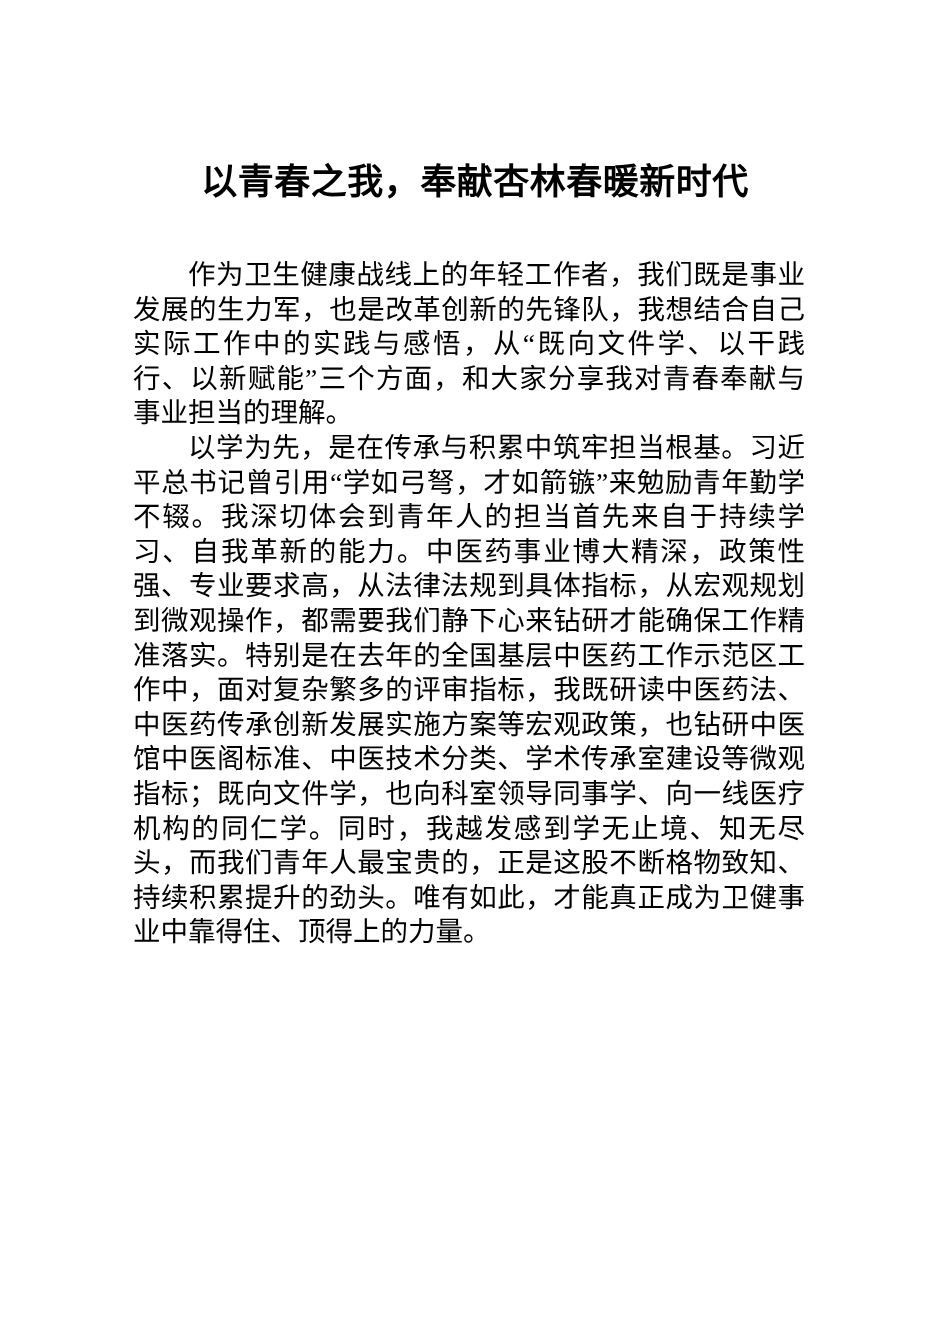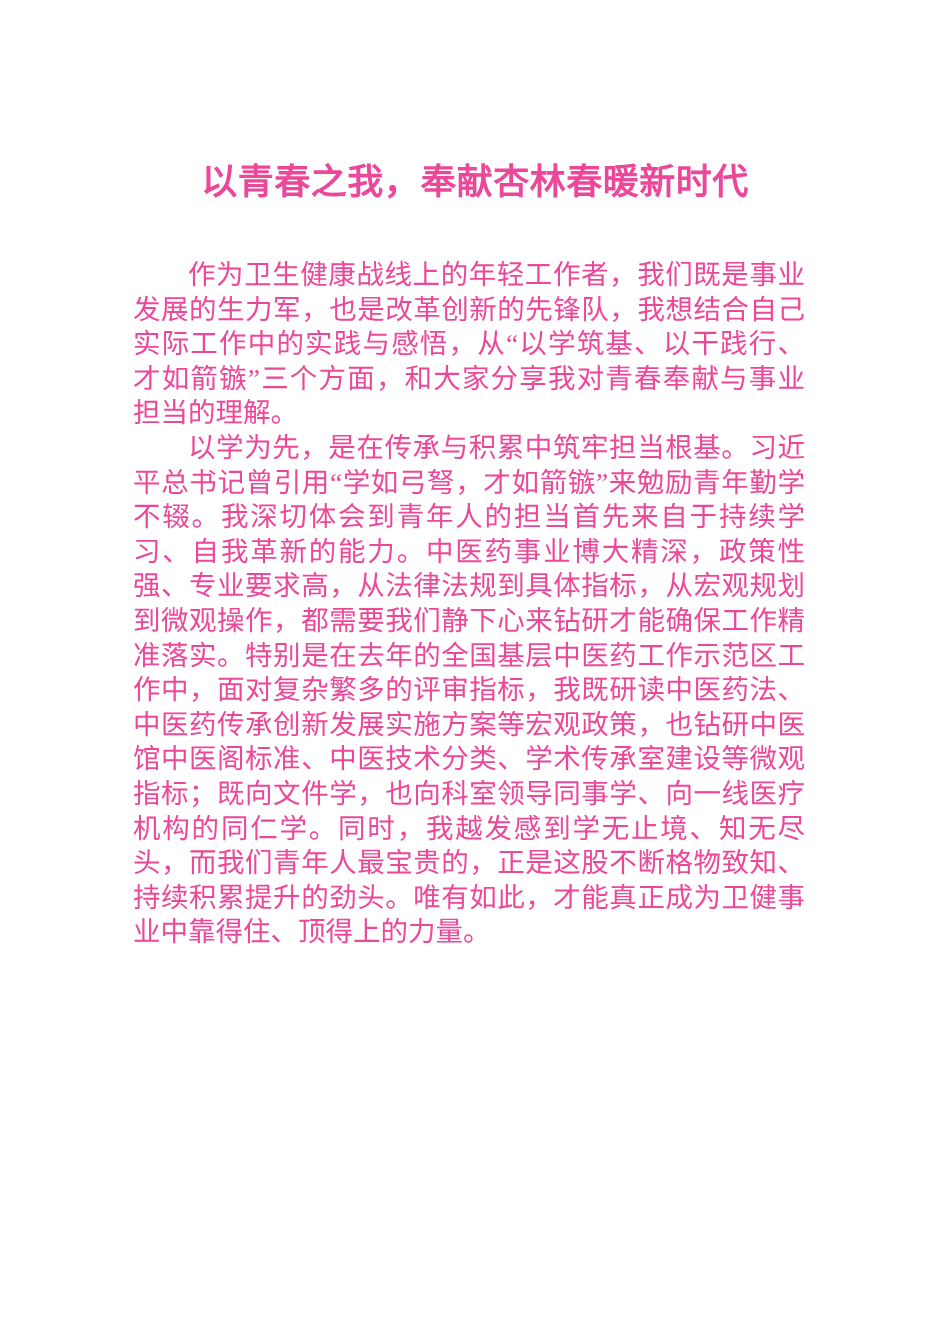--- a/index.html
+++ b/index.html
@@ -5,21 +5,21 @@
   html, body {
     margin: 0;
     padding: 0;
     background: #ffffff;
   }
   .page {
     position: relative;
     width: 950px;
     height: 1344px;
     background: #ffffff;
-    color: #ec4899;
+    color: #000000;
     overflow: hidden;
     font-family: "Liberation Serif", "DejaVu Serif", serif;
   }
   .doc-title {
     margin: 0;
     padding-top: 156px;
     font-size: 36px;
     line-height: 52px;
     font-weight: bold;
     text-align: center;
@@ -41,16 +41,16 @@
     word-break: break-all;
   }
 </style>
 </head>
 <body>
 
 <div class="page">
   <h1 class="doc-title">以青春之我，奉献杏林春暖新时代</h1>
 
   <div class="doc-body">
-    <p>作为卫生健康战线上的年轻工作者，我们既是事业发展的生力军，也是改革创新的先锋队，我想结合自己实际工作中的实践与感悟，从“以学筑基、以干践行、才如箭镞”三个方面，和大家分享我对青春奉献与事业担当的理解。</p>
+    <p>作为卫生健康战线上的年轻工作者，我们既是事业发展的生力军，也是改革创新的先锋队，我想结合自己实际工作中的实践与感悟，从“既向文件学、以干践行、以新赋能”三个方面，和大家分享我对青春奉献与事业担当的理解。</p>
     <p>以学为先，是在传承与积累中筑牢担当根基。习近平总书记曾引用“学如弓弩，才如箭镞”来勉励青年勤学不辍。我深切体会到青年人的担当首先来自于持续学习、自我革新的能力。中医药事业博大精深，政策性强、专业要求高，从法律法规到具体指标，从宏观规划到微观操作，都需要我们静下心来钻研才能确保工作精准落实。特别是在去年的全国基层中医药工作示范区工作中，面对复杂繁多的评审指标，我既研读中医药法、中医药传承创新发展实施方案等宏观政策，也钻研中医馆中医阁标准、中医技术分类、学术传承室建设等微观指标；既向文件学，也向科室领导同事学、向一线医疗机构的同仁学。同时，我越发感到学无止境、知无尽头，而我们青年人最宝贵的，正是这股不断格物致知、持续积累提升的劲头。唯有如此，才能真正成为卫健事业中靠得住、顶得上的力量。</p>
   </div>
 </div>
 
 </body></html>

